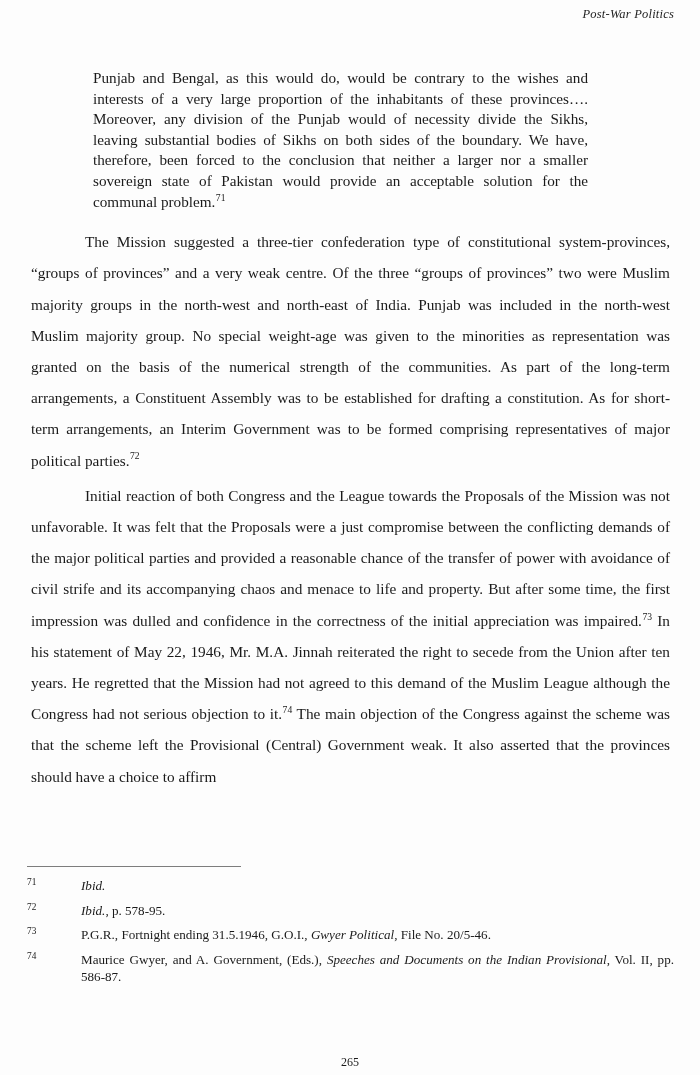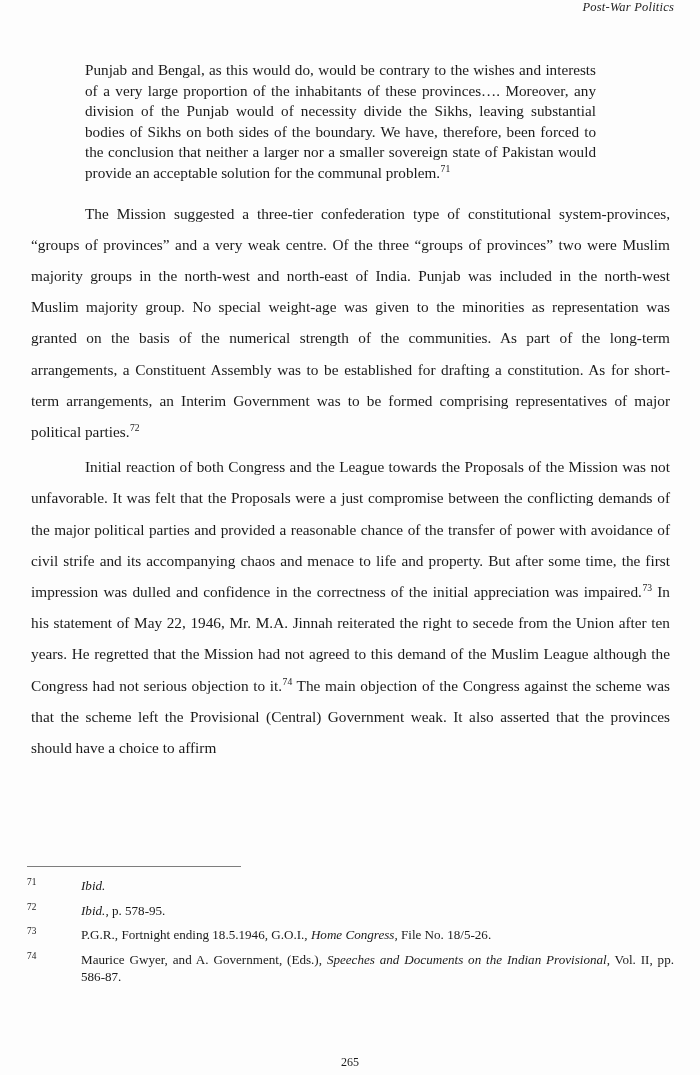--- a/index.html
+++ b/index.html
@@ -19,21 +19,21 @@
   .page {
     position: relative;
     width: 700px;
     height: 1075px;
     box-sizing: border-box;
   }
 
   
   .running-head {
     position: absolute;
-    top: 0;
+    top: 7px;
     right: 26px;
     font-style: italic;
     font-size: 12.5px;
     letter-spacing: 0.2px;
     color: #1d1d1d;
     font-family: "Liberation Serif", "DejaVu Serif", serif;
   }
 
   
   .content {
@@ -46,21 +46,21 @@
   .blockquote {
     margin: 0 0 14px 0;
     padding: 0 0 0 54px;
     width: 519px;
     box-sizing: content-box;
     text-align: justify;
     font-size: 15.2px;
     line-height: 20.6px;
     text-justify: inter-word;
   }
-  .blockquote p { margin: 4px; }
+  .blockquote p { margin: 12px; }
 
   .body-par {
     margin: 4px;
     text-align: justify;
     font-size: 15.3px;
     line-height: 31.2px;
     text-indent: 54px;
     text-justify: inter-word;
   }
 
@@ -141,21 +141,21 @@
 
     <div class="footnote">
       <span class="fn-num">71</span><i>Ibid.</i><span></span><i></i><span></span>
     </div>
 
     <div class="footnote">
       <span class="fn-num">72</span><i>Ibid.</i><span>, p. 578-95.</span><i></i><span></span>
     </div>
 
     <div class="footnote">
-      <span class="fn-num">73</span><i></i><span>P.G.R., Fortnight ending 18.5.1946, G.O.I., </span><i>Home Congress</i><span>, File No. 18/5-26.</span>
+      <span class="fn-num">73</span><i></i><span>P.G.R., Fortnight ending 31.5.1946, G.O.I., </span><i>Gwyer Political</i><span>, File No. 20/5-46.</span>
     </div>
 
     <div class="footnote multiline">
       <span class="fn-num">74</span><i></i><span>Maurice Gwyer,  and A. Government, (Eds.), </span><i>Speeches and Documents on the Indian Provisional</i><span>, Vol. II, pp. 586-87.</span>
     </div>
   </div>
 
   <div class="folio">265</div>
 
 </div>

